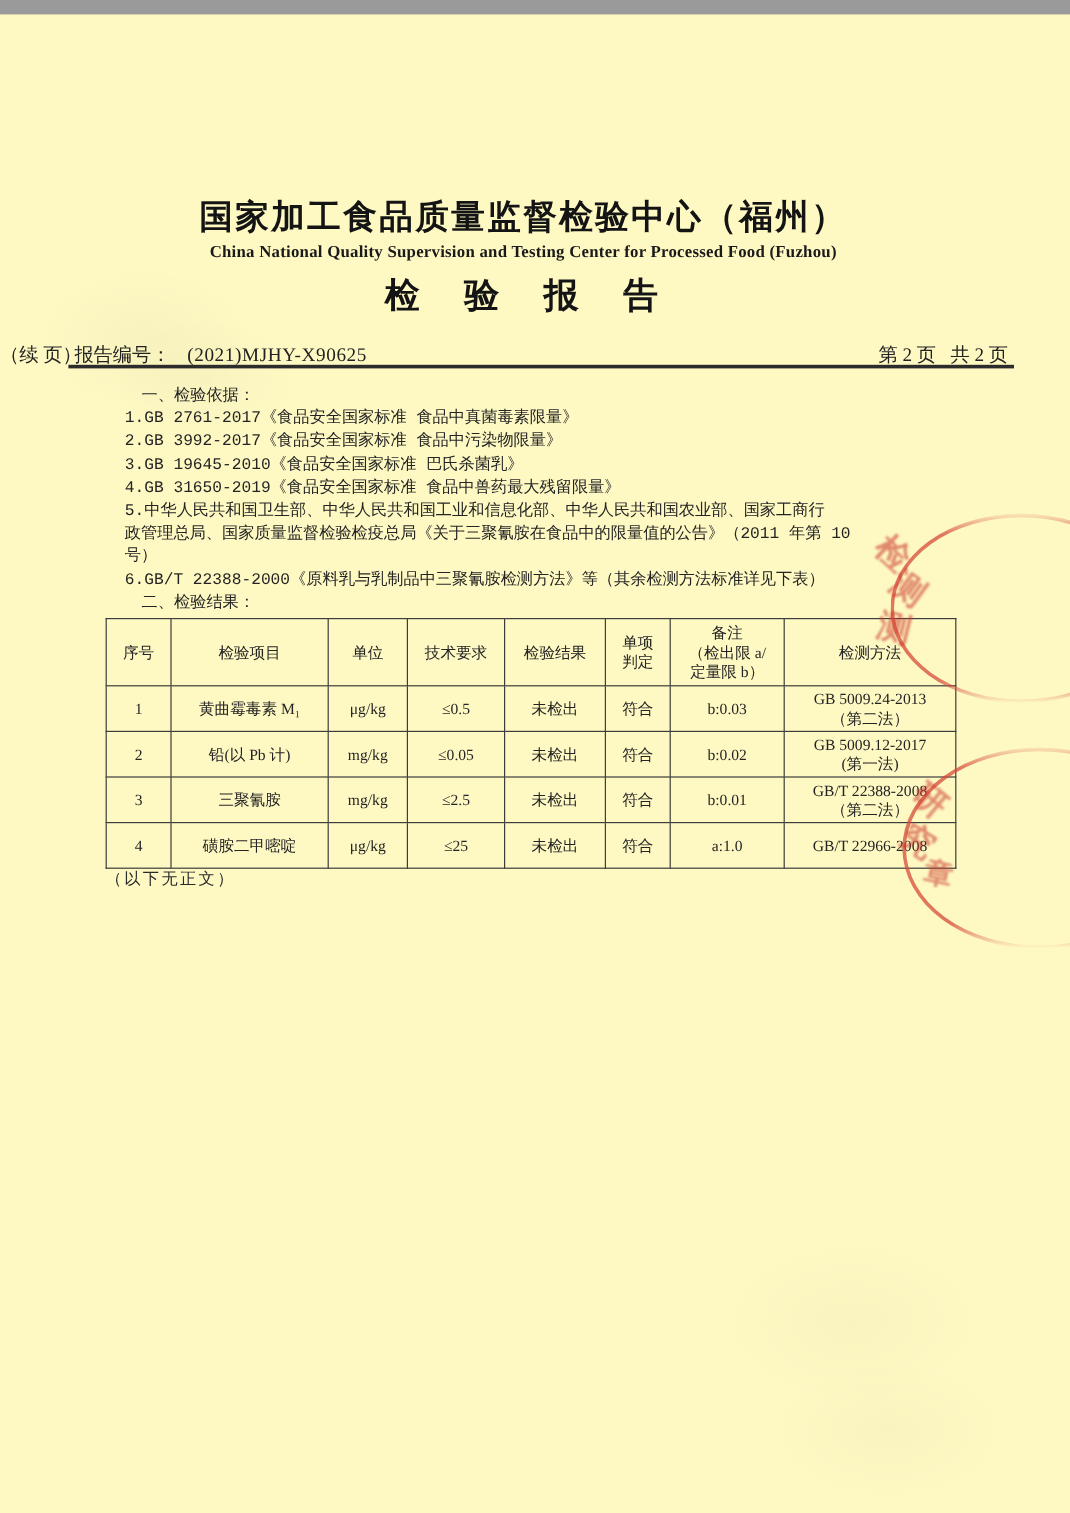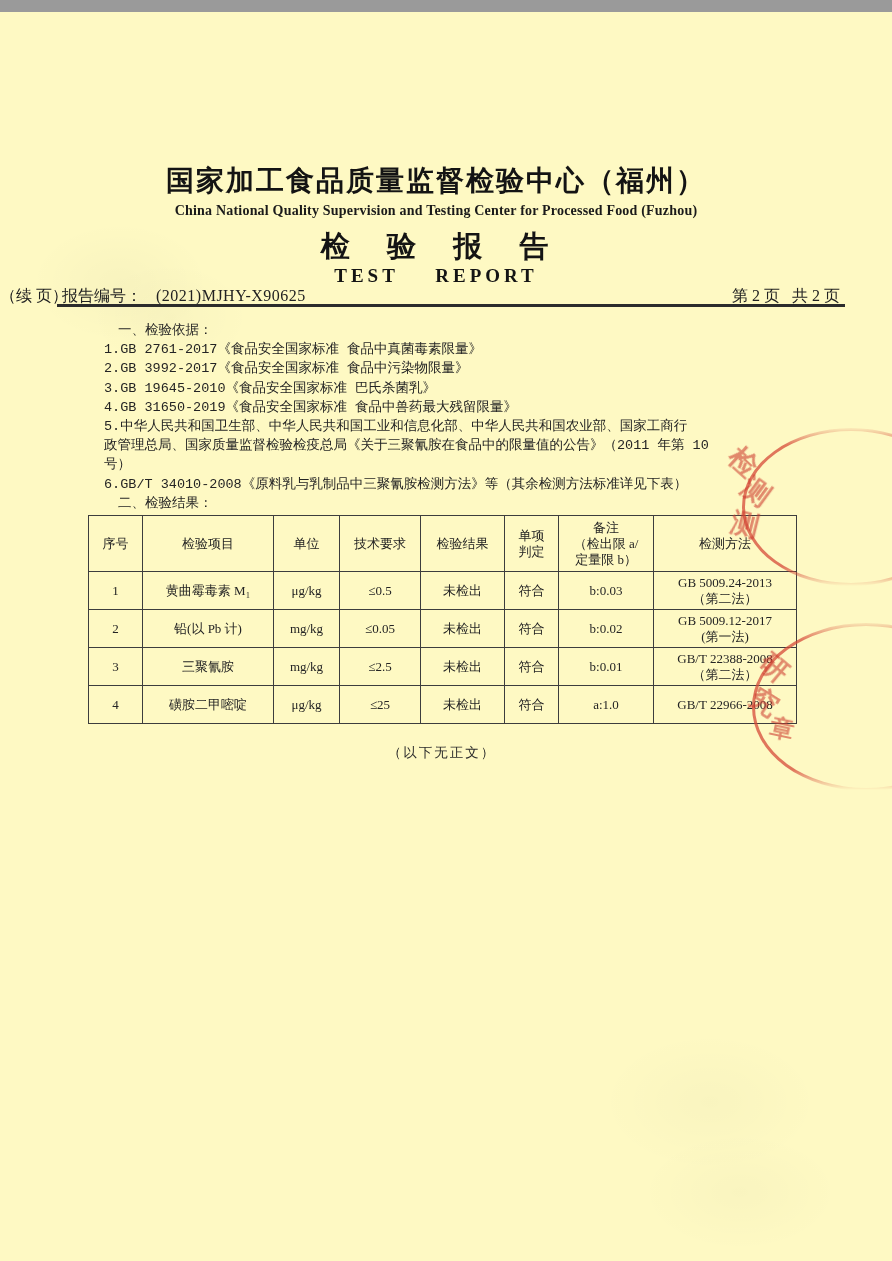--- a/index.html
+++ b/index.html
@@ -48,21 +48,21 @@
   }
   table.results td,table.results th{
     border:1px solid #3d3d3d;text-align:center;vertical-align:middle;
     font-weight:normal;padding:1px 3px;line-height:16px;overflow:hidden;
   }
   tr.hdr{height:56px;}
   tr.datarow{height:38px;}
   td.item-cell{text-align:left;padding-left:9px;}
   td.method-cell{white-space:pre-line;}
   .end-note{
-    position:absolute;left:88px;top:732px;width:708px;text-align:center;
+    position:absolute;left:88px;top:712px;width:708px;
     font-size:13.5px;color:#2a2a2a;letter-spacing:2px;
   }
   
   .stamp-clip{position:absolute;overflow:hidden;pointer-events:none;
     -webkit-mask-image:linear-gradient(180deg,transparent 0%,#000 12%,#000 88%,transparent 100%);
     mask-image:linear-gradient(180deg,transparent 0%,#000 12%,#000 88%,transparent 100%);}
   .stamp-arc{position:absolute;border:3px solid rgba(214,73,56,0.75);border-radius:50%;filter:blur(0.6px);}
   .stamp1-clip{left:742px;top:414px;width:150px;height:160px;}
   .stamp1-arc{left:0;top:2px;width:212px;height:152px;}
   .stamp2-clip{left:750px;top:608px;width:142px;height:170px;}
@@ -84,21 +84,20 @@
 <div class="page">
 
   <div class="blob blob1"></div>
   <div class="blob blob2"></div>
   <div class="blob blob3"></div>
   <div class="blob blob4"></div>
 
   <div class="org-cn">国家加工食品质量监督检验中心（福州）</div>
   <div class="org-en">China National Quality Supervision and Testing Center for Processed Food (Fuzhou)</div>
   <div class="title-cn">检 验 报 告</div>
-  <div class="title-en">TEST REPORT</div>
 
   <div class="report-line">
     <span class="left">
       <span>报告编号：</span><span class="report-no">(2021)MJHY-X90625</span>
     </span>
     <span class="center">（续 页）</span>
     <span class="right">
       <span>第 2 页</span><span class="page-total">共 2 页</span>
     </span>
   </div>
@@ -106,21 +105,21 @@
 
   <div class="body-text">
     <div class="indent">一、检验依据：</div>
     <div>1.GB 2761-2017《食品安全国家标准 食品中真菌毒素限量》</div>
     <div>2.GB 3992-2017《食品安全国家标准 食品中污染物限量》</div>
     <div>3.GB 19645-2010《食品安全国家标准 巴氏杀菌乳》</div>
     <div>4.GB 31650-2019《食品安全国家标准 食品中兽药最大残留限量》</div>
     <div class="pre">5.中华人民共和国卫生部、中华人民共和国工业和信息化部、中华人民共和国农业部、国家工商行
 政管理总局、国家质量监督检验检疫总局《关于三聚氰胺在食品中的限量值的公告》（2011 年第 10
 号）</div>
-    <div>6.GB/T 34010-2008《原料乳与乳制品中三聚氰胺检测方法》等（其余检测方法标准详见下表）</div>
+    <div>6.GB/T 22388-2000《原料乳与乳制品中三聚氰胺检测方法》等（其余检测方法标准详见下表）</div>
     <div class="indent">二、检验结果：</div>
   </div>
 
   <table class="results">
     <colgroup>
       <col style="width:54px">
         <col style="width:131px">
         <col style="width:66px">
         <col style="width:81px">
       <col style="width:84px">

